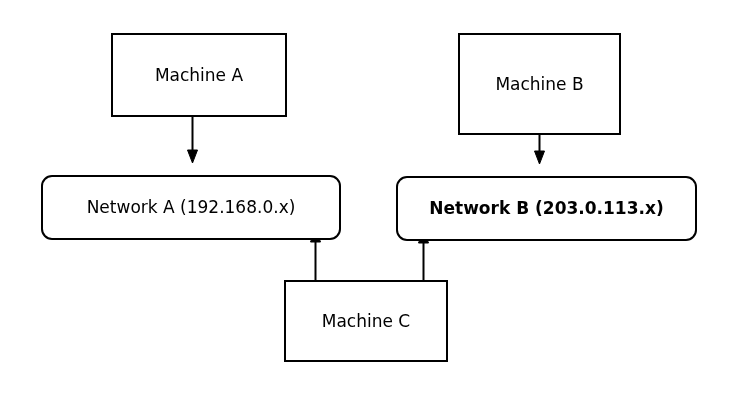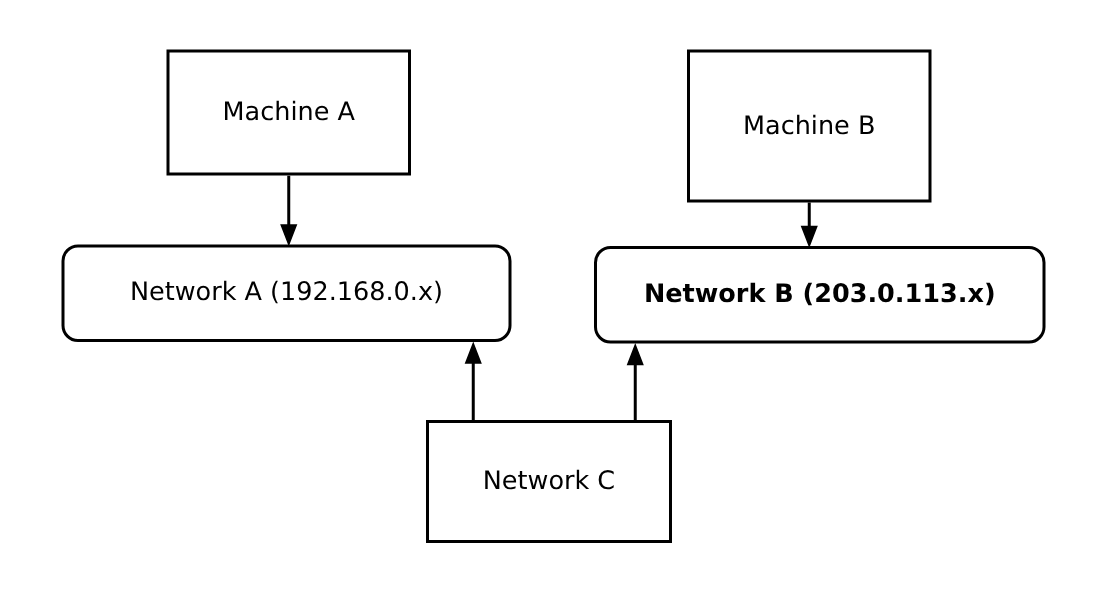--- a/index.html
+++ b/index.html
@@ -39,20 +39,21 @@
     background: #ffffff;
     display: flex;
     align-items: center;
     justify-content: center;
     text-align: center;
     font-size: 17px;
     line-height: 1.2;
   }
   .node.rounded {
     border-radius: 11px;
+    margin-top: 12px;
   }
 </style>
 </head>
 <body>
 
 <div class="canvas">
 
   <svg class="edges" width="738" height="406" viewBox="0 0 738 406" xmlns="http://www.w3.org/2000/svg">
     <g>
       <line x1="192.5" y1="117" x2="192.5" y2="150"></line>
@@ -65,33 +66,33 @@
     <g>
       <line x1="315.5" y1="280" x2="315.5" y2="242"></line>
       <polygon points="310.5,242 320.5,242 315.5,229"></polygon>
     </g>
     <g>
       <line x1="423.5" y1="280" x2="423.5" y2="243"></line>
       <polygon points="418.5,243 428.5,243 423.5,230"></polygon>
     </g>
   </svg>
 
-  <div class="node rect" style="left:111px; top:33px; width:163px; height:84px;">
+  <div class="node rect" style="left:111px; top:33px; width:176px; height:84px;">
     <span>Machine A</span>
   </div>
 
   <div class="node rect" style="left:458px; top:33px; width:163px; height:102px;">
     <span>Machine B</span>
   </div>
 
   <div class="node rounded" style="left:41px; top:163px; width:300px; height:65px;">
     <span>Network A (192.168.0.x)</span>
   </div>
 
   <div class="node rounded" style="left:396px; top:164px; width:301px; height:65px;font-weight:bold;">
     <span>Network B (203.0.113.x)</span>
   </div>
 
   <div class="node rect" style="left:284px; top:280px; width:164px; height:82px;">
-    <span>Network C</span>
+    <span>Machine C</span>
   </div>
 
 </div>
 
 </body></html>

